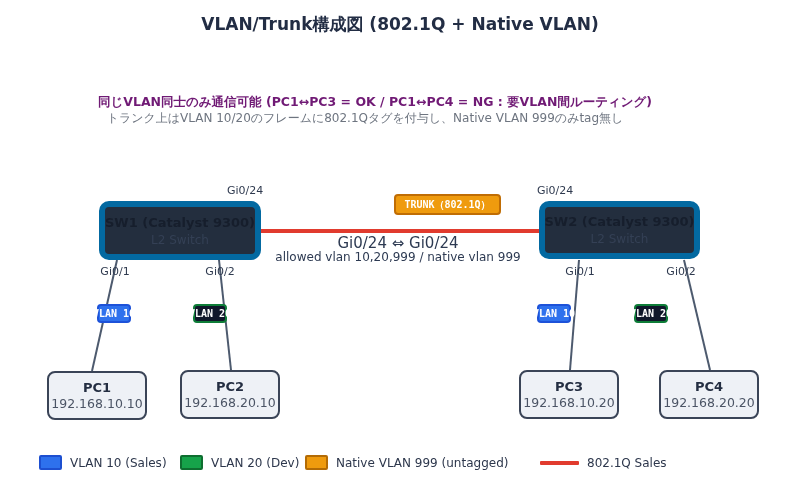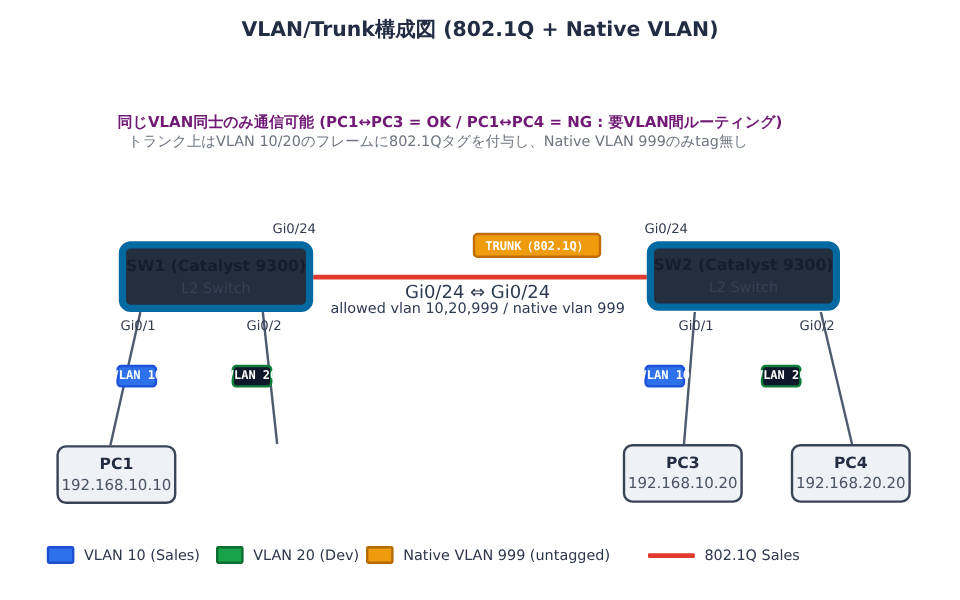--- a/index.html
+++ b/index.html
@@ -142,20 +142,24 @@
 
   <div class="abs vlan-badge vlan-blue" style="left:97px;  top:304px;">VLAN 10</div>
   <div class="abs vlan-badge vlan-green" style="left:193px; top:304px;">VLAN 20</div>
   <div class="abs vlan-badge vlan-blue" style="left:537px; top:304px;">VLAN 10</div>
   <div class="abs vlan-badge vlan-green" style="left:634px; top:304px;">VLAN 20</div>
 
   <div class="abs pc-box" style="left:23px; top:371px;margin-left:24px;">
     <div class="pc-name">PC1</div>
     <div class="pc-ip">192.168.10.10</div>
   </div>
+  <div class="abs pc-box" style="left:180px; top:370px;">
+    <div class="pc-name">PC2</div>
+    <div class="pc-ip">192.168.20.10</div>
+  </div>
   <div class="abs pc-box" style="left:519px; top:370px;">
     <div class="pc-name">PC3</div>
     <div class="pc-ip">192.168.10.20</div>
   </div>
   <div class="abs pc-box" style="left:659px; top:370px;">
     <div class="pc-name">PC4</div>
     <div class="pc-ip">192.168.20.20</div>
   </div>
 
   <div class="abs legend-item" style="left:39px;">

